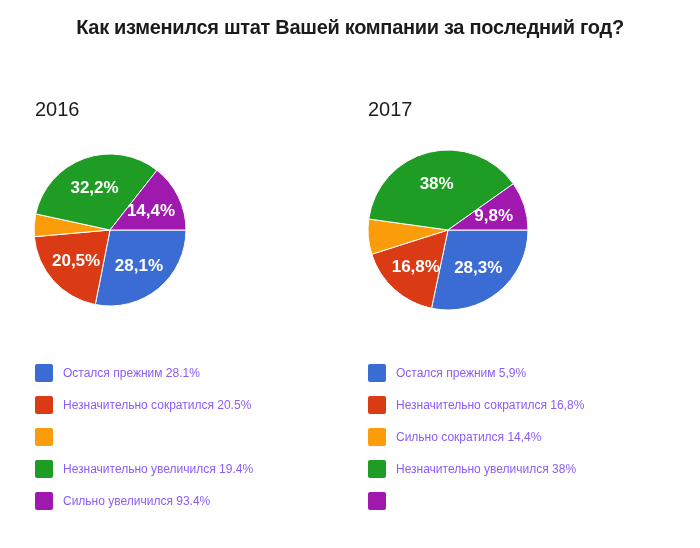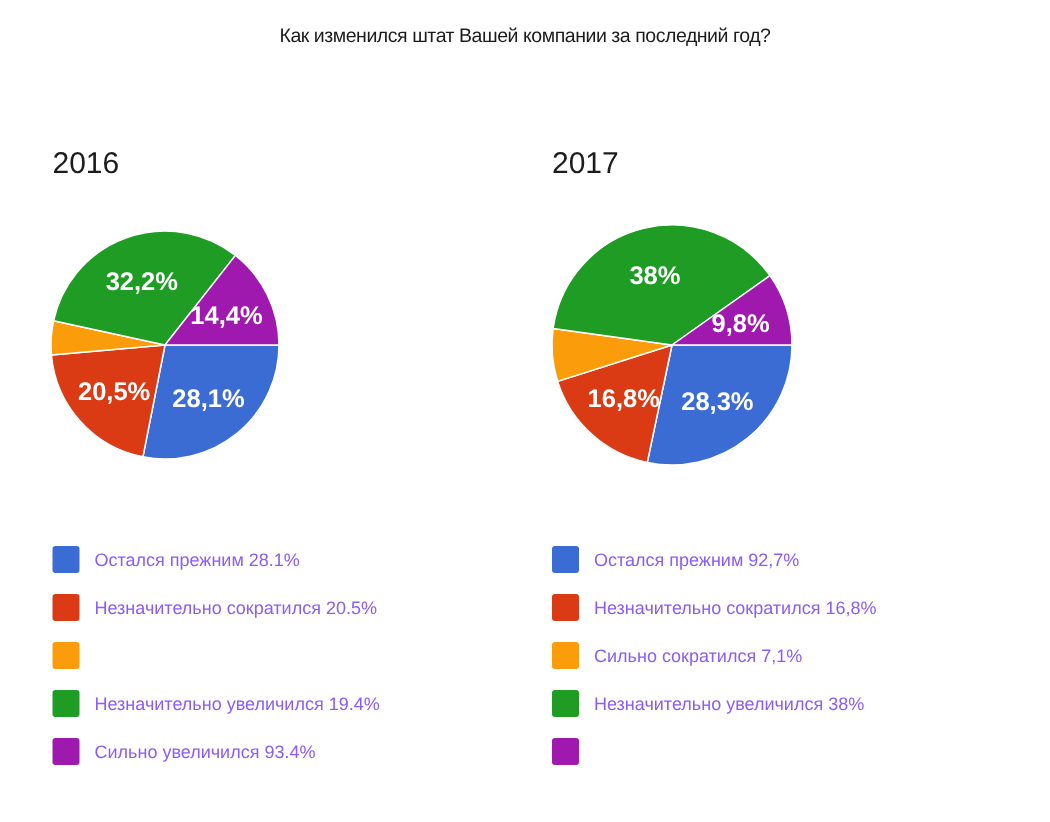--- a/index.html
+++ b/index.html
@@ -13,22 +13,22 @@
     position: relative;
     width: 700px; height: 548px;
     background: #ffffff;
   }
   .chart-title {
     position: absolute;
     top: 16px; left: 0;
     width: 100%;
     margin: 0;
     text-align: center;
-    font-size: 13px;
-    font-weight: normal;
+    font-size: 20px;
+    font-weight: bold;
     letter-spacing: -0.3px;
     color: #1b1b1b;
   }
   .year-label {
     position: absolute;
     top: 98px;
     font-size: 20px;
     color: #1c1c1c;
   }
   .year-2016 { left: 35px; }
@@ -121,29 +121,29 @@
     </li>
     <li class="legend-row">
       <span class="legend-swatch" style="background: rgb(160, 25, 175);"></span>
       <span class="legend-text">Сильно увеличился 93.4%</span>
     </li>
   </ul>
 
   <ul class="legend legend-2017">
     <li class="legend-row">
       <span class="legend-swatch" style="background: rgb(59, 108, 211);"></span>
-      <span class="legend-text">Остался прежним 92,7%</span>
+      <span class="legend-text">Остался прежним 5,9%</span>
     </li>
     <li class="legend-row">
       <span class="legend-swatch" style="background: rgb(218, 59, 20);"></span>
       <span class="legend-text">Незначительно сократился 16,8%</span>
     </li>
     <li class="legend-row">
       <span class="legend-swatch" style="background: rgb(251, 157, 11);"></span>
-      <span class="legend-text">Сильно сократился 7,1%</span>
+      <span class="legend-text">Сильно сократился 14,4%</span>
     </li>
     <li class="legend-row">
       <span class="legend-swatch" style="background: rgb(30, 156, 35);"></span>
       <span class="legend-text">Незначительно увеличился 38%</span>
     </li>
     <li class="legend-row">
       <span class="legend-swatch" style="background: rgb(160, 25, 175);"></span>
     </li>
   </ul>
 

